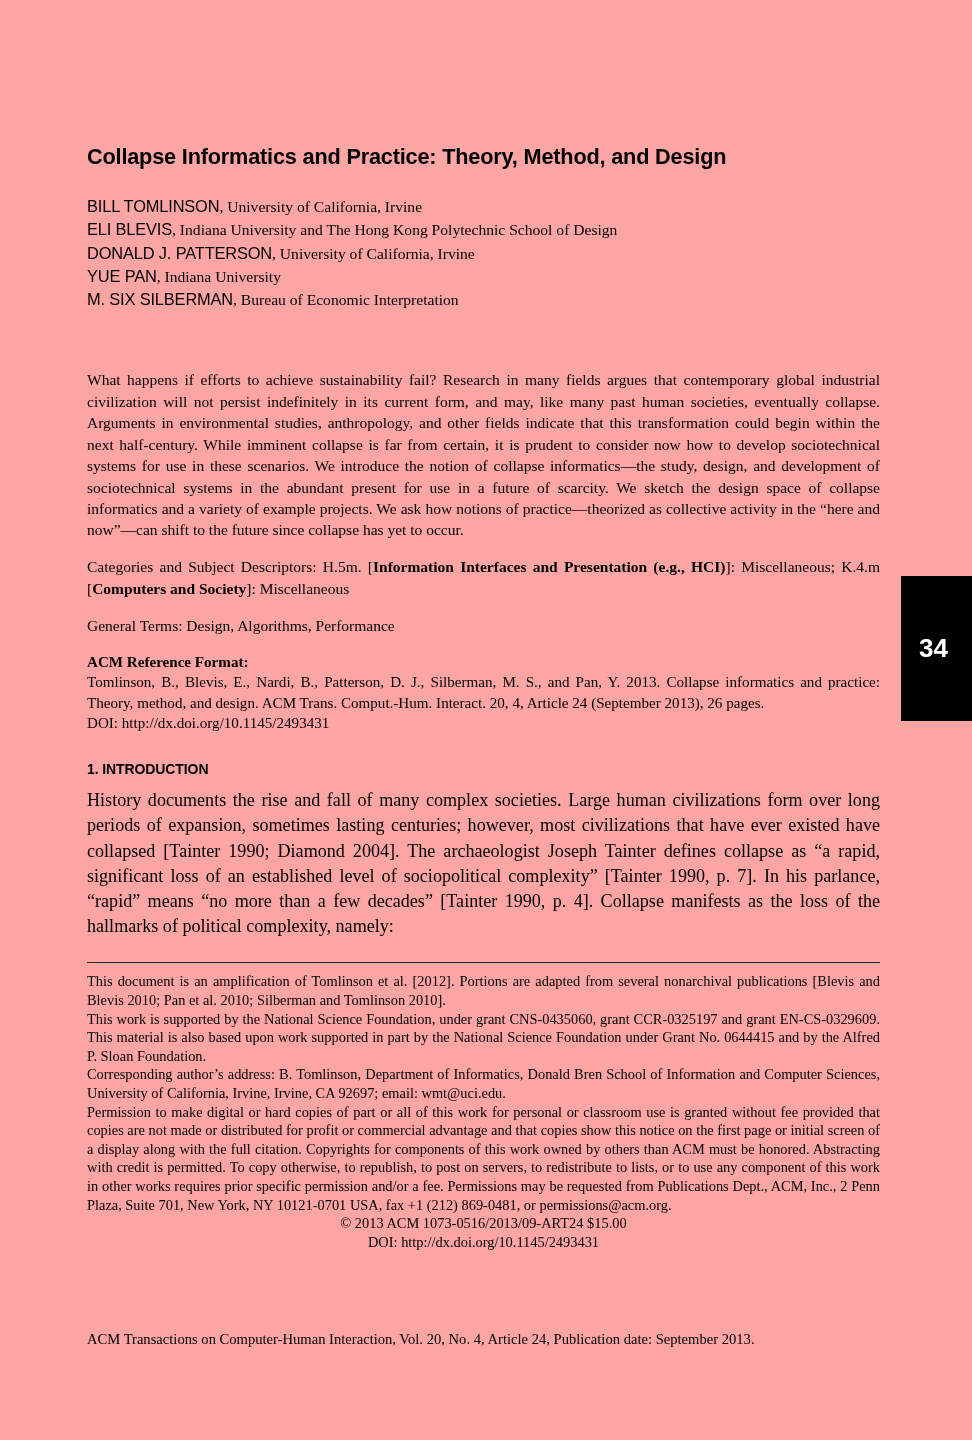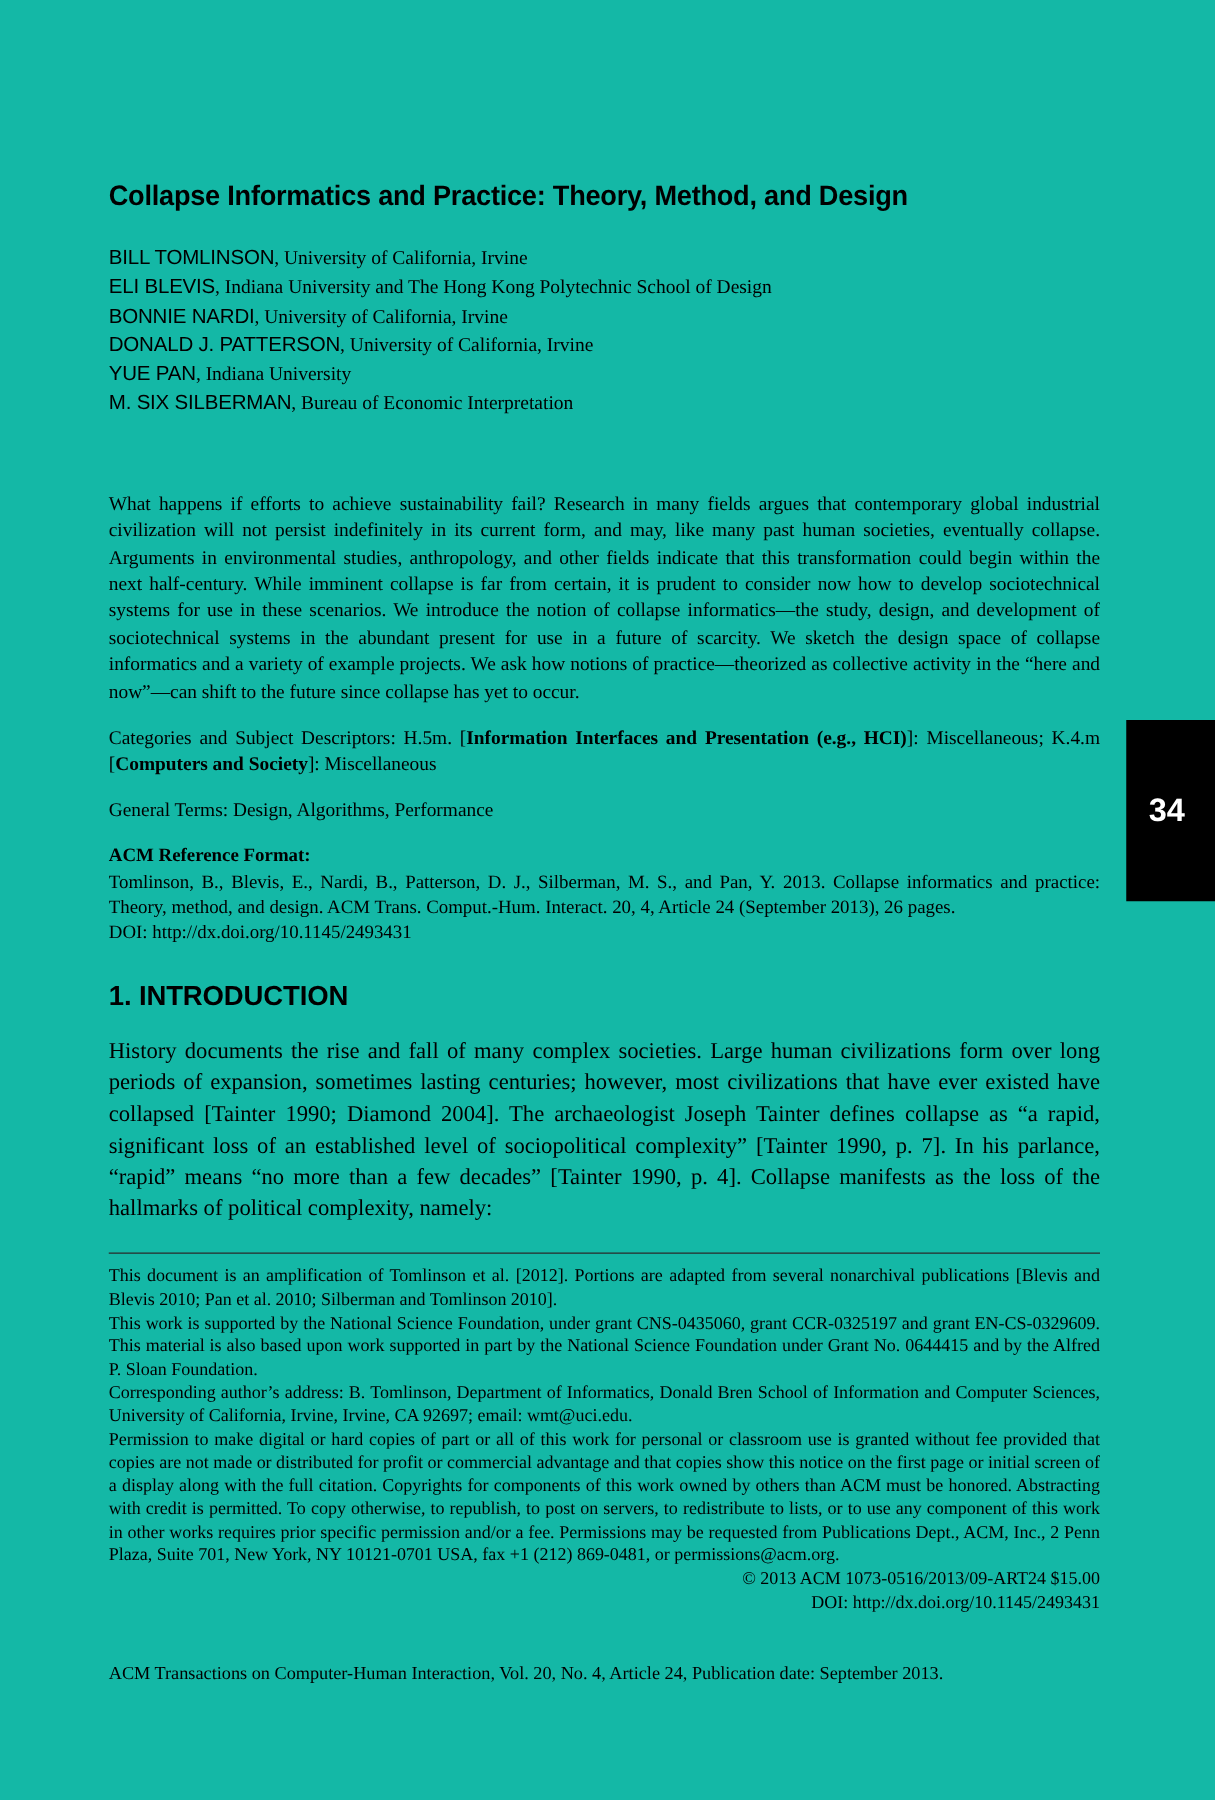--- a/index.html
+++ b/index.html
@@ -9,21 +9,21 @@
   }
   body {
     font-family: "Liberation Serif", serif;
     color: #000000;
   }
   .page {
     position: relative;
     width: 972px;
     height: 1440px;
     margin: 0 auto;
-    background: #14b8a6;
+    background: #fca5a5;
     overflow: hidden;
   }
   .content {
     position: absolute;
     left: 87px;
     top: 0;
     width: 793px;
   }
 
   
@@ -81,21 +81,21 @@
   .refblock .reftitle {
     font-weight: bold;
     display: block;
   }
   .refblock .refdoi { display: block; }
 
   
   .section-head {
     font-family: "Liberation Sans", sans-serif;
     font-weight: bold;
-    font-size: 22px;
+    font-size: 14px;
     letter-spacing: -0.1px;
     margin-top: 27px;
   }
   .body-par {
     margin-top: 9px;
     font-size: 18.1px;
     line-height: 25.2px;
     text-align: justify;
     text-justify: inter-word;
   }
@@ -111,21 +111,21 @@
   .footnotes {
     margin-top: 9px;
   }
   .footnote-par {
     font-size: 14.4px;
     line-height: 18.6px;
     text-align: justify;
     text-justify: inter-word;
     margin: 0 0 0 0;
   }
-  .footnote-par.nojust { text-align: right; }
+  .footnote-par.nojust { text-align: center; }
 
   
   .page-footer {
     position: absolute;
     left: 87px;
     width: 793px;
     top: 1330px;
     text-align: left;
     font-size: 14.6px;
     line-height: 18px;
@@ -160,23 +160,20 @@
     <h1 class="paper-title">Collapse Informatics and Practice: Theory, Method, and Design</h1>
 
     <div class="authors">
       <div class="author-line">
         <span class="author-name">BILL TOMLINSON</span><span>, University of California, Irvine</span>
       </div>
       <div class="author-line">
         <span class="author-name">ELI BLEVIS</span><span>, Indiana University and The Hong Kong Polytechnic School of Design</span>
       </div>
       <div class="author-line">
-        <span class="author-name">BONNIE NARDI</span><span>, University of California, Irvine</span>
-      </div>
-      <div class="author-line">
         <span class="author-name">DONALD J. PATTERSON</span><span>, University of California, Irvine</span>
       </div>
       <div class="author-line">
         <span class="author-name">YUE PAN</span><span>, Indiana University</span>
       </div>
       <div class="author-line">
         <span class="author-name">M. SIX SILBERMAN</span><span>, Bureau of Economic Interpretation</span>
       </div>
     </div>
 

